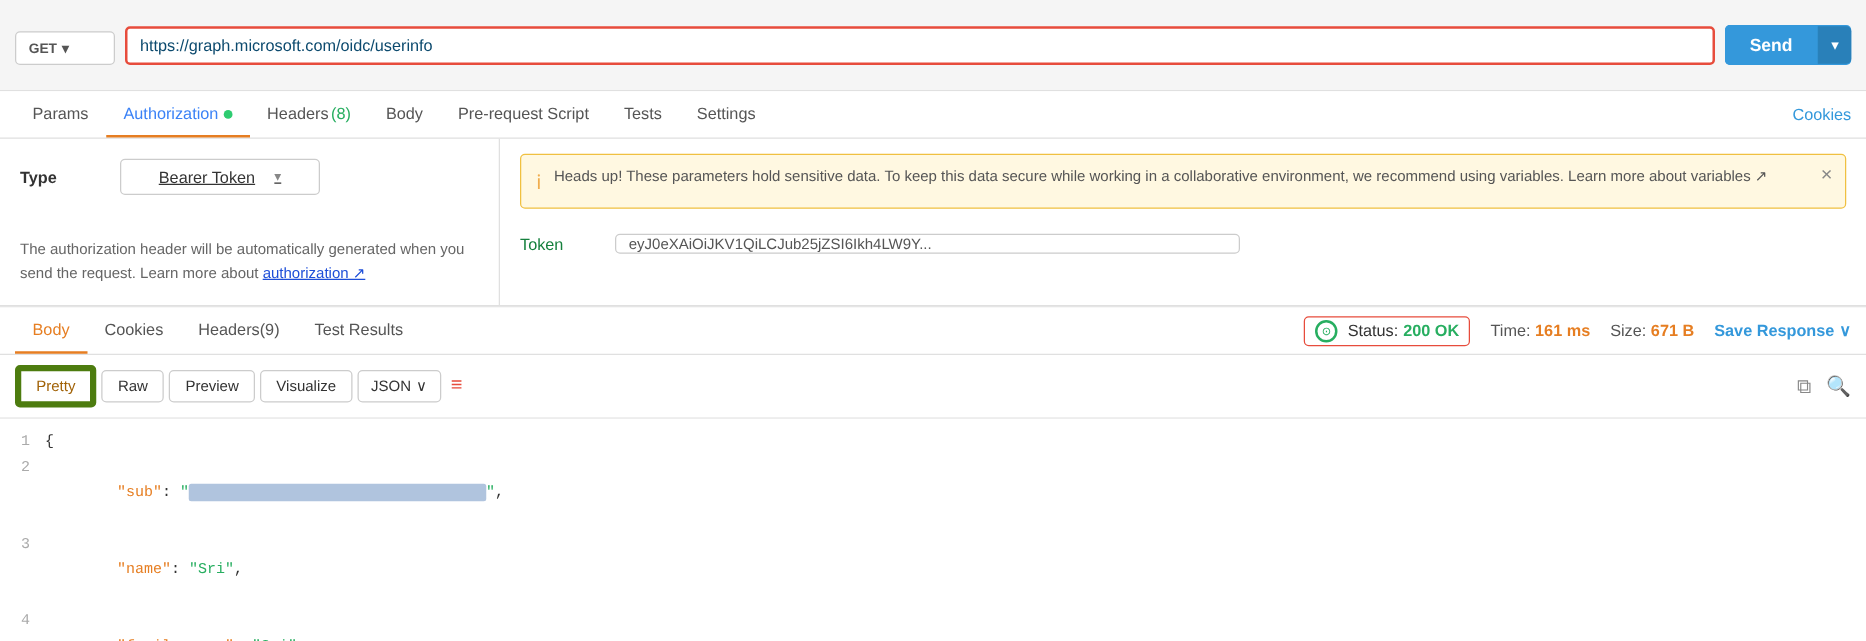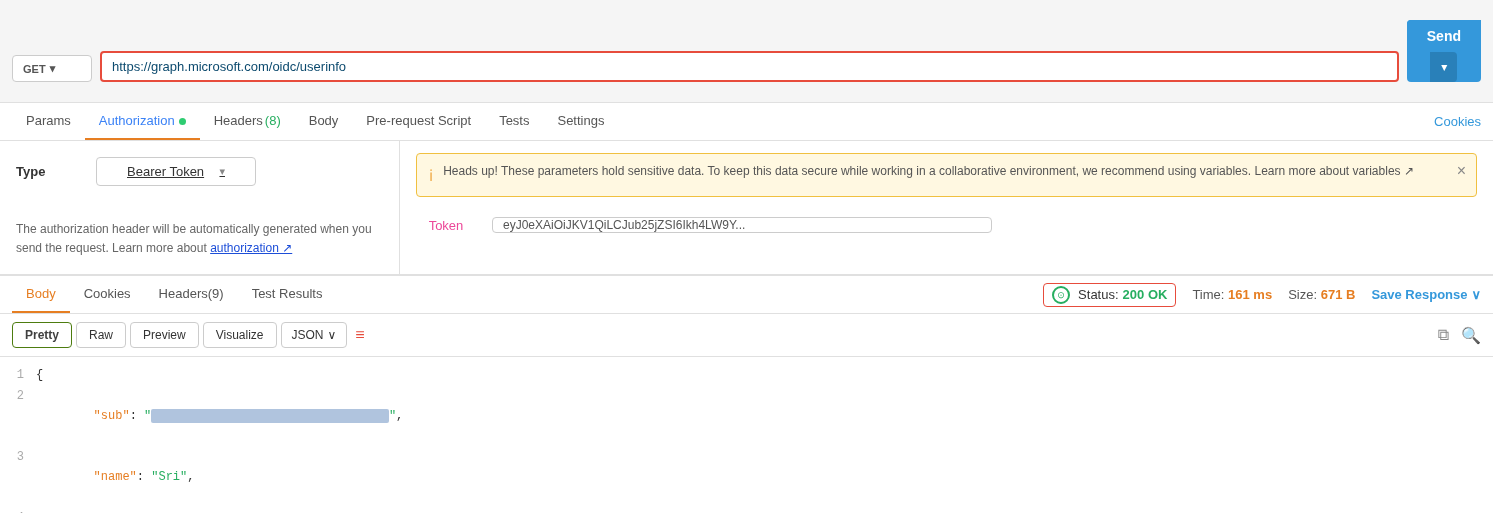--- a/index.html
+++ b/index.html
@@ -10,21 +10,21 @@
       display: flex; align-items: flex-end; padding: 20px 12px; background: #f5f5f5; border-bottom: 1px solid #e0e0e0; gap: 8px;
     }
     .method-select {
       display: flex; align-items: center; gap: 4px; padding: 6px 10px; background: #fff; border: 1px solid #ccc; border-radius: 4px; cursor: pointer; min-width: 80px; font-size: 13px; font-weight: 600; color: #333;
     }
     .method-select span { color: #555; font-size: 11px; }
     .url-bar {
       flex: 1; padding: 6px 10px; border: 2px solid #e74c3c; border-radius: 4px; font-size: 13px; color: #0c4a6e; background: #fff; outline: none;
     }
     .send-btn {
-      display: flex; align-items: center; background: #3498db; color: #fff; border: none; border-radius: 4px; cursor: pointer; font-size: 14px; font-weight: 600; flex-direction: column;
+      display: flex; align-items: center; background: #3498db; color: #fff; border: none; border-radius: 4px; cursor: pointer; font-size: 14px; font-weight: 600;
     }
     .send-btn-main { padding: 8px 20px; background: #3498db; border: none; color: #fff; font-size: 14px; font-weight: 600; cursor: pointer; }
     .send-btn-arrow { padding: 8px 10px; background: #2980b9; border: none; color: #fff; font-size: 12px; cursor: pointer; border-left: 1px solid #2980b9; border-radius: 0 4px 4px 0; }
     .send-btn-main { border-radius: 4px 0 0 4px; }
 
     
     .nav-tabs {
       display: flex; align-items: center; padding: 0 12px; border-bottom: 1px solid #e0e0e0; background: #fff;
     }
     .nav-tab {
@@ -50,21 +50,21 @@
     .left-panel-desc a { color: #1d4ed8; text-decoration: underline; cursor: pointer; }
 
     
     .right-panel { flex: 1; padding: 12px 16px; }
     .alert-banner {
       display: flex; align-items: flex-start; gap: 10px; background: #fff8e1; border: 1px solid #f0c040; border-radius: 4px; padding: 10px 12px; margin-bottom: 20px; font-size: 12px; color: #555; position: relative;
     }
     .alert-icon { color: #f0ad4e; font-size: 16px; flex-shrink: 0; }
     .alert-close { position: absolute; right: 10px; top: 8px; cursor: pointer; color: #888; font-size: 16px; }
     .token-row { display: flex; align-items: center; gap: 16px; }
-    .token-label { font-size: 13px; color: #ec4899; width: 60px; text-align: center; }
+    .token-label { font-size: 13px; color: #15803d; width: 60px; }
     .token-input {
       flex: 1; padding: 0 10px; border: 1px solid #ccc; border-radius: 4px; font-size: 12px; color: #555; background: #fff; max-width: 500px;
     }
 
     
     .response-section { border-top: 1px solid #e0e0e0; }
     .response-tabs {
       display: flex; align-items: center; padding: 0 12px; border-bottom: 1px solid #e0e0e0; background: #fff;
     }
     .response-tab { padding: 10px 14px; cursor: pointer; font-size: 13px; color: #555; border-bottom: 2px solid transparent; }
@@ -76,21 +76,21 @@
     .time-val { color: #e67e22; font-weight: 600; }
     .size-val { color: #e67e22; font-weight: 600; }
     .save-response { color: #3498db; cursor: pointer; font-weight: 600; display: flex; gap: 4px; }
     .status-badge { display: flex; align-items: center; border: 1px solid #e74c3c; padding: 2px 8px; border-radius: 4px; gap: 4px; }
 
     
     .format-bar {
       display: flex; align-items: center; padding: 8px 12px; background: #fff; border-bottom: 1px solid #e0e0e0; gap: 4px;
     }
     .fmt-btn { padding: 5px 12px; border: 1px solid #ccc; border-radius: 4px; background: #fff; cursor: pointer; font-size: 12px; color: #333; }
-    .fmt-btn.active { background: #fff; border: 1px solid #4d7c0f; color: #404040; font-weight: 700; }
+    .fmt-btn.active { background: #fff; border: 5px solid #4d7c0f; color: #a16207; font-weight: 400; }
     .fmt-select { display: flex; align-items: center; gap: 4px; padding: 5px 10px; border: 1px solid #ccc; border-radius: 4px; background: #fff; cursor: pointer; font-size: 12px; }
     .format-icon { color: #e74c3c; font-size: 16px; margin-left: 4px; cursor: pointer; }
     .copy-icon { margin-left: auto; color: #888; cursor: pointer; font-size: 16px; }
     .search-icon-btn { color: #888; cursor: pointer; font-size: 16px; margin-left: 8px; }
 
     
     .code-area {
       padding: 8px 0; font-family: 'Courier New', monospace; font-size: 12px; background: #fff; line-height: 1.7; overflow: auto; position: relative; min-height: 180px;
     }
     .code-line { display: flex; align-items: baseline; }

